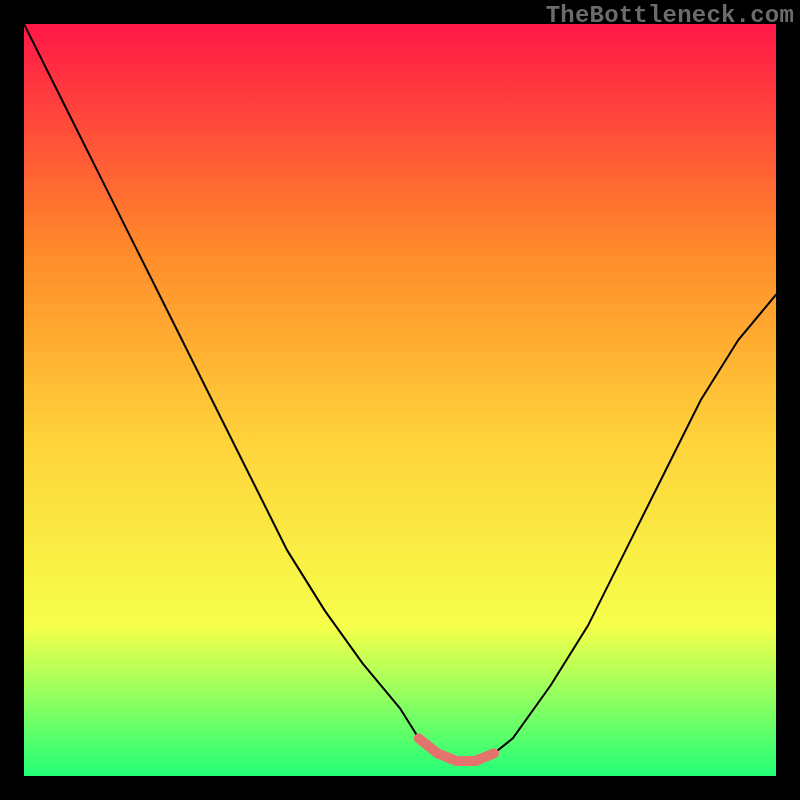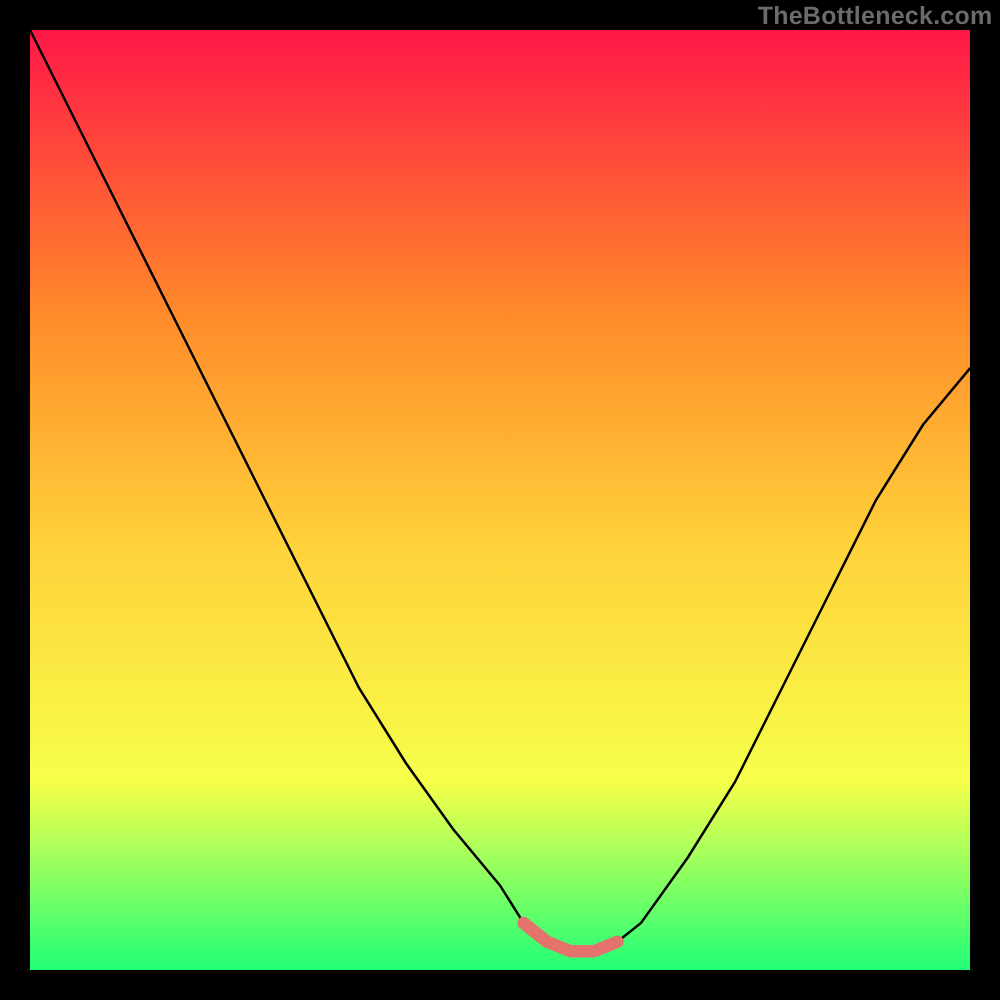--- a/index.html
+++ b/index.html
@@ -23,22 +23,22 @@
     left: 24px;
     top: 24px;
     width: 752px;
     height: 752px;
     overflow: hidden;
   }
   .watermark {
     position: absolute;
     top: 2px;
     right: 6px;
-    font-family: Liberation Sans, sans-serif;
-    font-size: 20px;
+    font-family: Liberation Mono, monospace;
+    font-size: 24px;
     font-weight: 600;
     color: #6b6b6b;
     letter-spacing: 0.2px;
     user-select: none;
   }
   svg { display: block; }
 </style>
 </head>
 <body>
 

